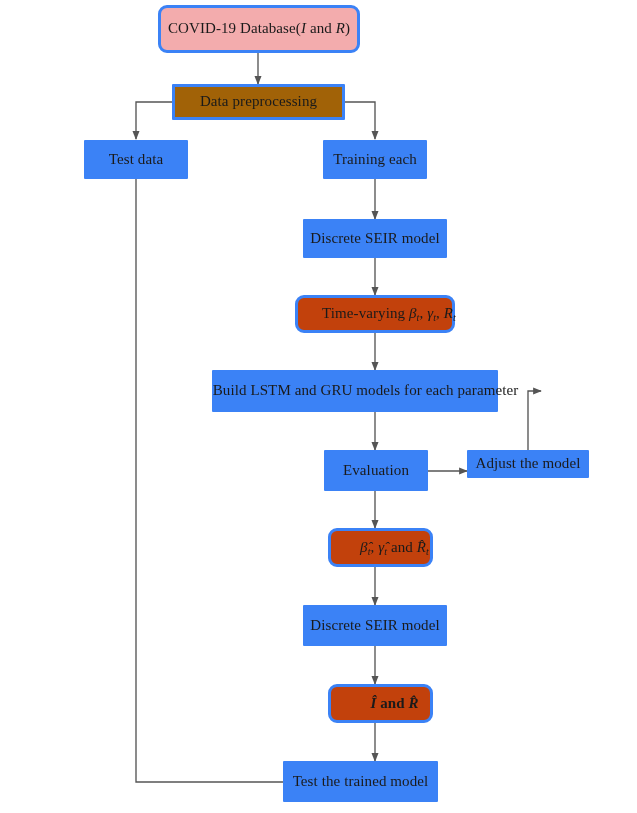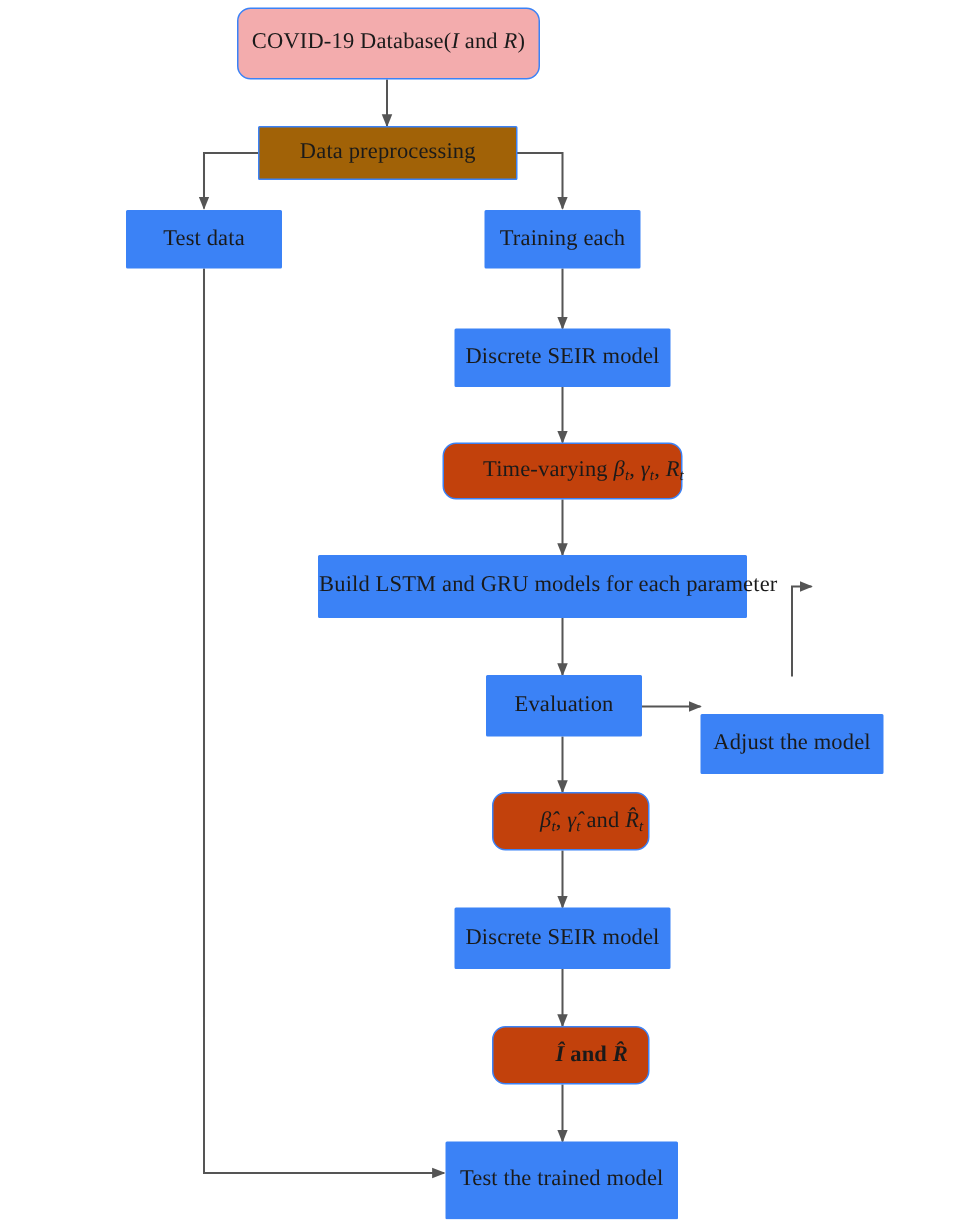--- a/index.html
+++ b/index.html
@@ -22,21 +22,21 @@
     position: absolute;
     left: 0;
     top: 0;
     width: 637px;
     height: 813px;
     pointer-events: none;
   }
   .node {
     position: absolute;
     box-sizing: border-box;
-    border: 1px solid #3b82f6;
+    border: 3px solid #3b82f6;
     display: flex;
     align-items: center;
     justify-content: center;
     text-align: center;
     font-size: 15px;
     line-height: 1.05;
     letter-spacing: 0.1px;
     white-space: nowrap;
     z-index: 2;
   }
@@ -132,33 +132,33 @@
   </div>
 
   <div class="node sq fill-peach" style="left:212px; top:370px; width:286px; height:42px;padding-left:21px;">
     <span class="txt">Build LSTM and GRU models for each parameter</span>
   </div>
 
   <div class="node sq fill-peach" style="left:324px; top:450px; width:104px; height:41px;text-align:center;">
     <span class="txt">Evaluation</span>
   </div>
 
-  <div class="node sq fill-peach" style="left:467px; top:450px; width:122px; height:40px;margin-top:26px;">
+  <div class="node sq fill-peach" style="left:467px; top:450px; width:122px; height:28px;">
     <span class="txt">Adjust the model</span>
   </div>
 
   <div class="node rounded fill-green" style="left:328px; top:528px; width:105px; height:39px;">
     <span class="txt"><i class="v">β̂</i><span class="sub">t</span><span>, </span><i class="v">γ̂</i><span class="sub">t</span><span> and </span><i class="v">R̂</i><span class="sub">t</span></span>
   </div>
 
   <div class="node sq fill-peach" style="left:303px; top:605px; width:144px; height:41px;">
     <span class="txt">Discrete SEIR model</span>
   </div>
 
   <div class="node rounded fill-green" style="left:328px; top:684px; width:105px; height:39px;font-weight:bold;">
     <span class="txt"><i class="v">Î</i><span> and </span><i class="v">R̂</i></span>
   </div>
 
-  <div class="node sq fill-peach" style="left:297px; top:761px; width:155px; height:52px;text-align:right;">
+  <div class="node sq fill-peach" style="left:283px; top:761px; width:155px; height:41px;text-align:right;">
     <span class="txt">Test the trained model</span>
   </div>
 
 </div>
 
 </body></html>

